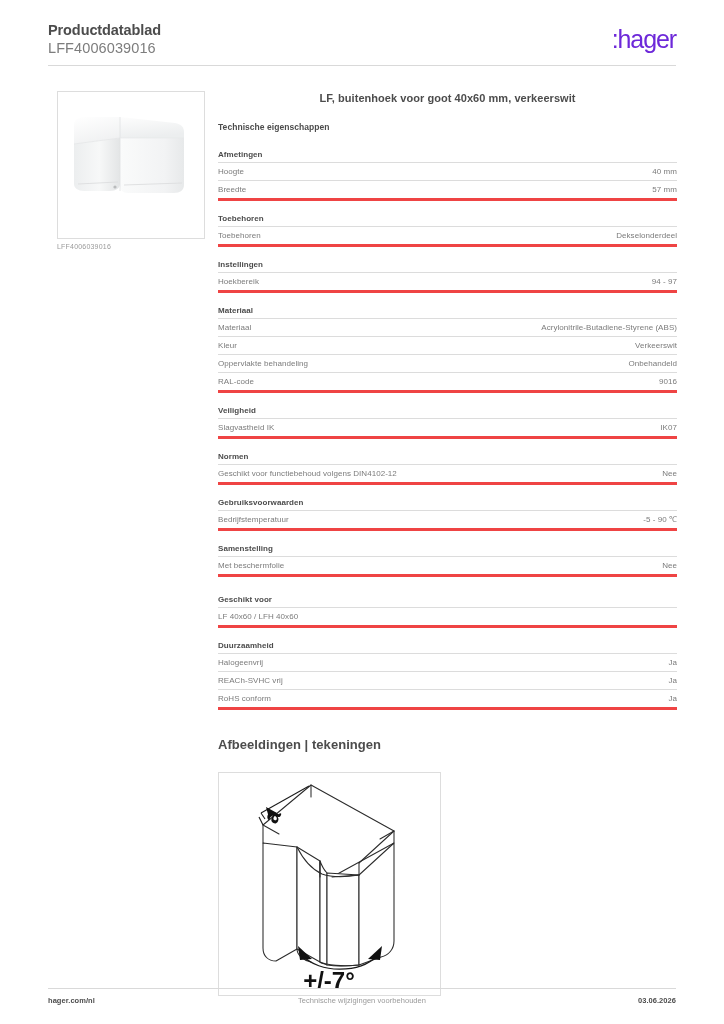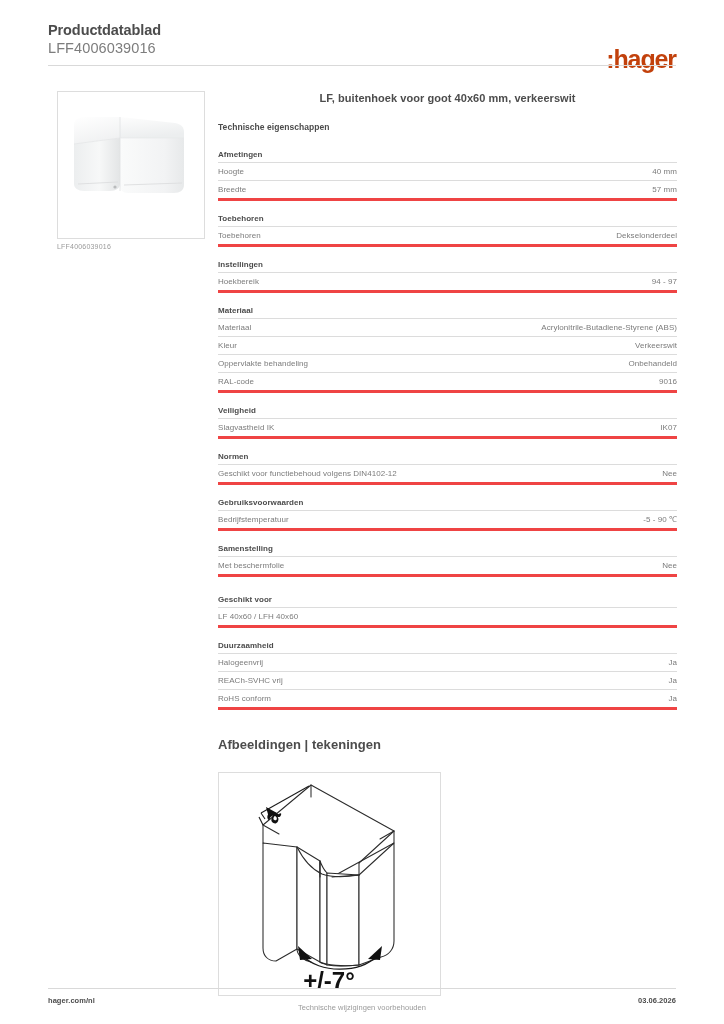--- a/index.html
+++ b/index.html
@@ -42,24 +42,24 @@
   .doc-ref {
     font-size: 14.5px;
     font-weight: normal;
     color: #7d7d7d;
     line-height: 18px;
     letter-spacing: 0.1px;
   }
   .logo {
     position: absolute;
     right: 0;
-    top: 24px;
+    top: 4px;
     font-size: 25px;
-    font-weight: bold;
-    color: #c2410c;
+    font-weight: normal;
+    color: #6d28d9;
     letter-spacing: -1.1px;
     line-height: 26px;
   }
   .header-rule {
     position: absolute;
     left: 48px;
     top: 65px;
     width: 628px;
     height: 1px;
     background: #d9d9d9;
@@ -177,21 +177,21 @@
   }
   .footer-left {
     position: absolute;
     left: 0; top: 0;
     font-weight: bold;
     color: #4c4c4c;
     letter-spacing: 0.05px;
   }
   .footer-center {
     position: absolute;
-    left: 0; right: 0; top: 7px;
+    left: 0; right: 0; top: 0;
     text-align: center;
     color: #9a9a9a;
     letter-spacing: 0.05px;
   }
   .footer-right {
     position: absolute;
     right: 0; top: 0;
     font-weight: bold;
     color: #4c4c4c;
     letter-spacing: 0.05px;

